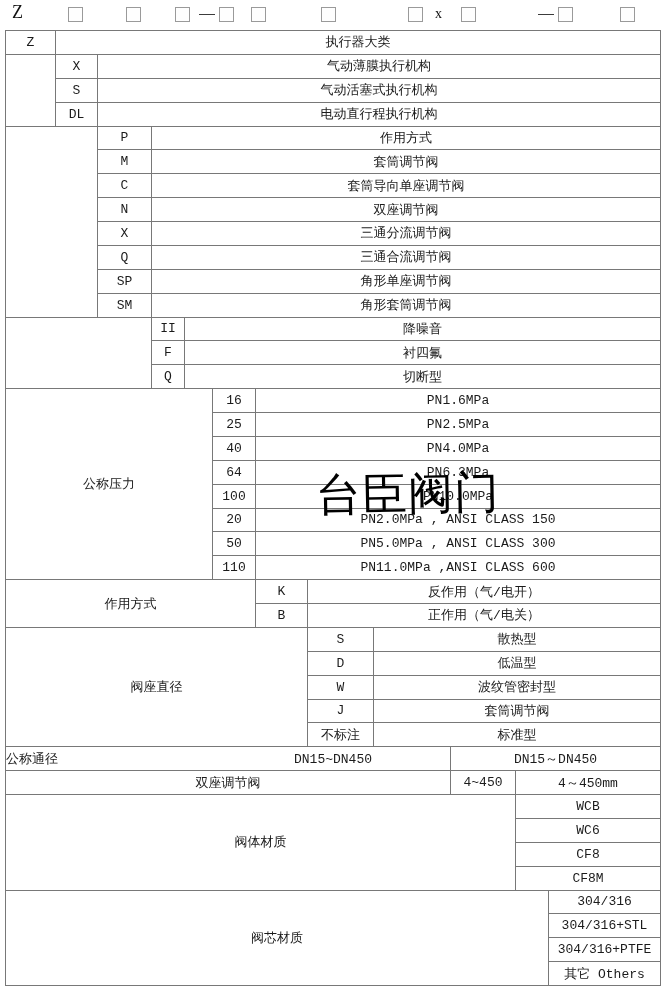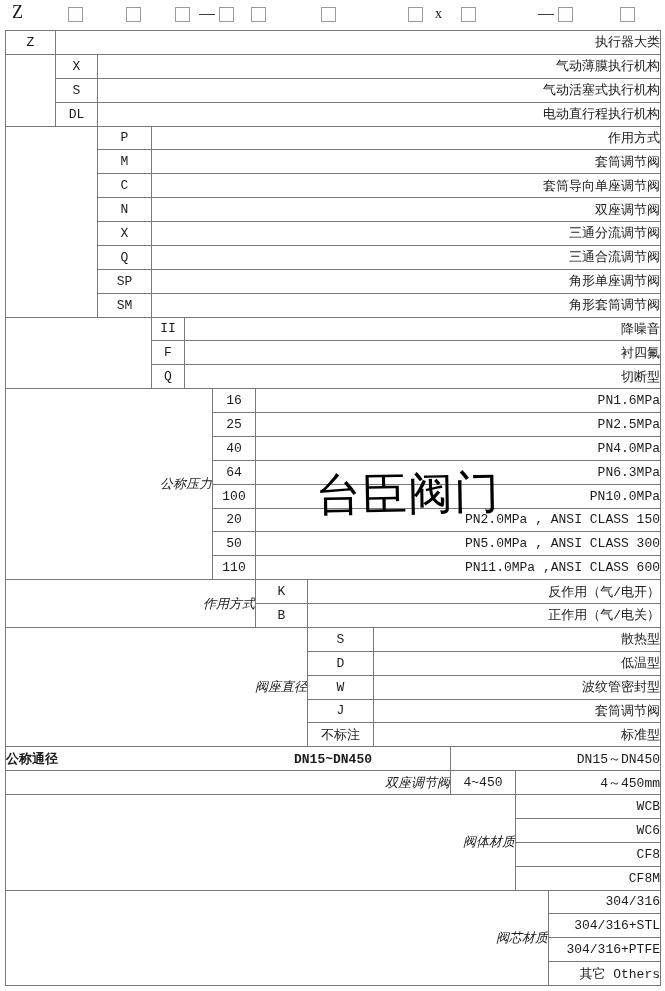--- a/index.html
+++ b/index.html
@@ -29,23 +29,23 @@
   table.spec tr{height:23.875px;}
   table.spec td{
     border:1px solid #787878;
     padding:0;margin:0;
     font-size:13px;
     vertical-align:middle;
     overflow:hidden;
     white-space:nowrap;
   }
   td.code{text-align:center;}
-  td.value{text-align:right;padding-left:10px;}
-  td.label{text-align:right;padding-left:9px;font-style:italic;}
-  td.dn-cell{position:relative;text-align:left;padding-left:9px;font-weight:bold;}
+  td.value{text-align:center;padding-left:10px;}
+  td.label{text-align:center;padding-left:9px;}
+  td.dn-cell{position:relative;text-align:left;padding-left:9px;}
   .dn-inline{position:absolute;left:288px;top:50%;transform:translateY(-50%);}
   
   .watermark{
     position:absolute;left:316px;top:464px;
     font-family:"DejaVu Serif","Liberation Serif",serif;
     font-size:45px;color:#000;
     letter-spacing:1px;white-space:nowrap;
     transform:rotate(-1deg);
     pointer-events:none;
   }

